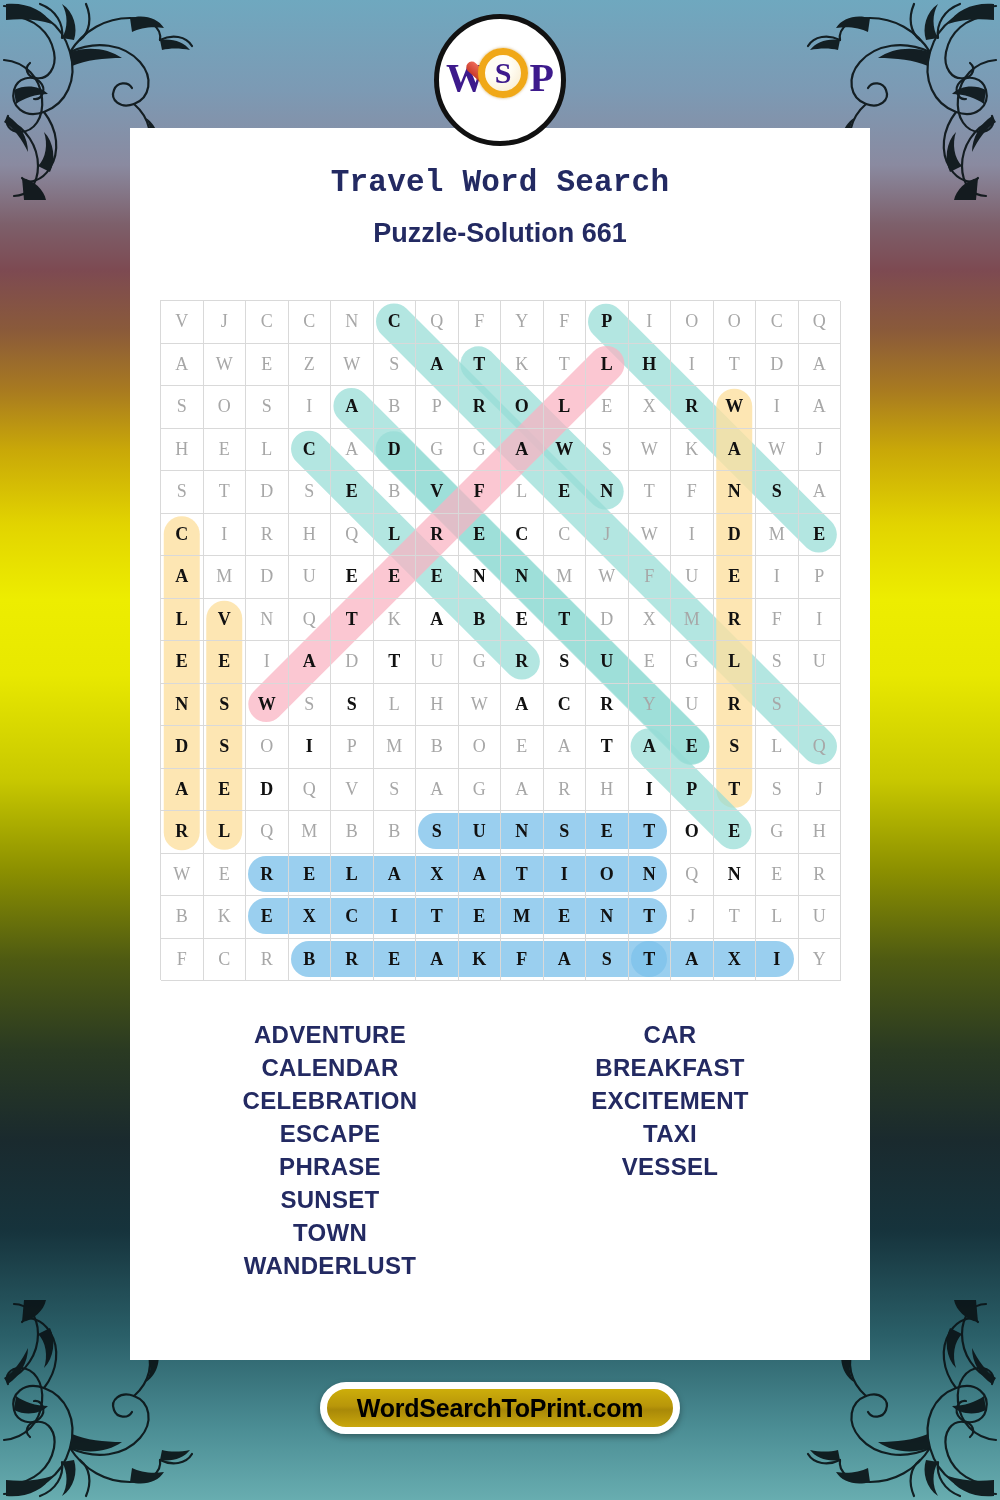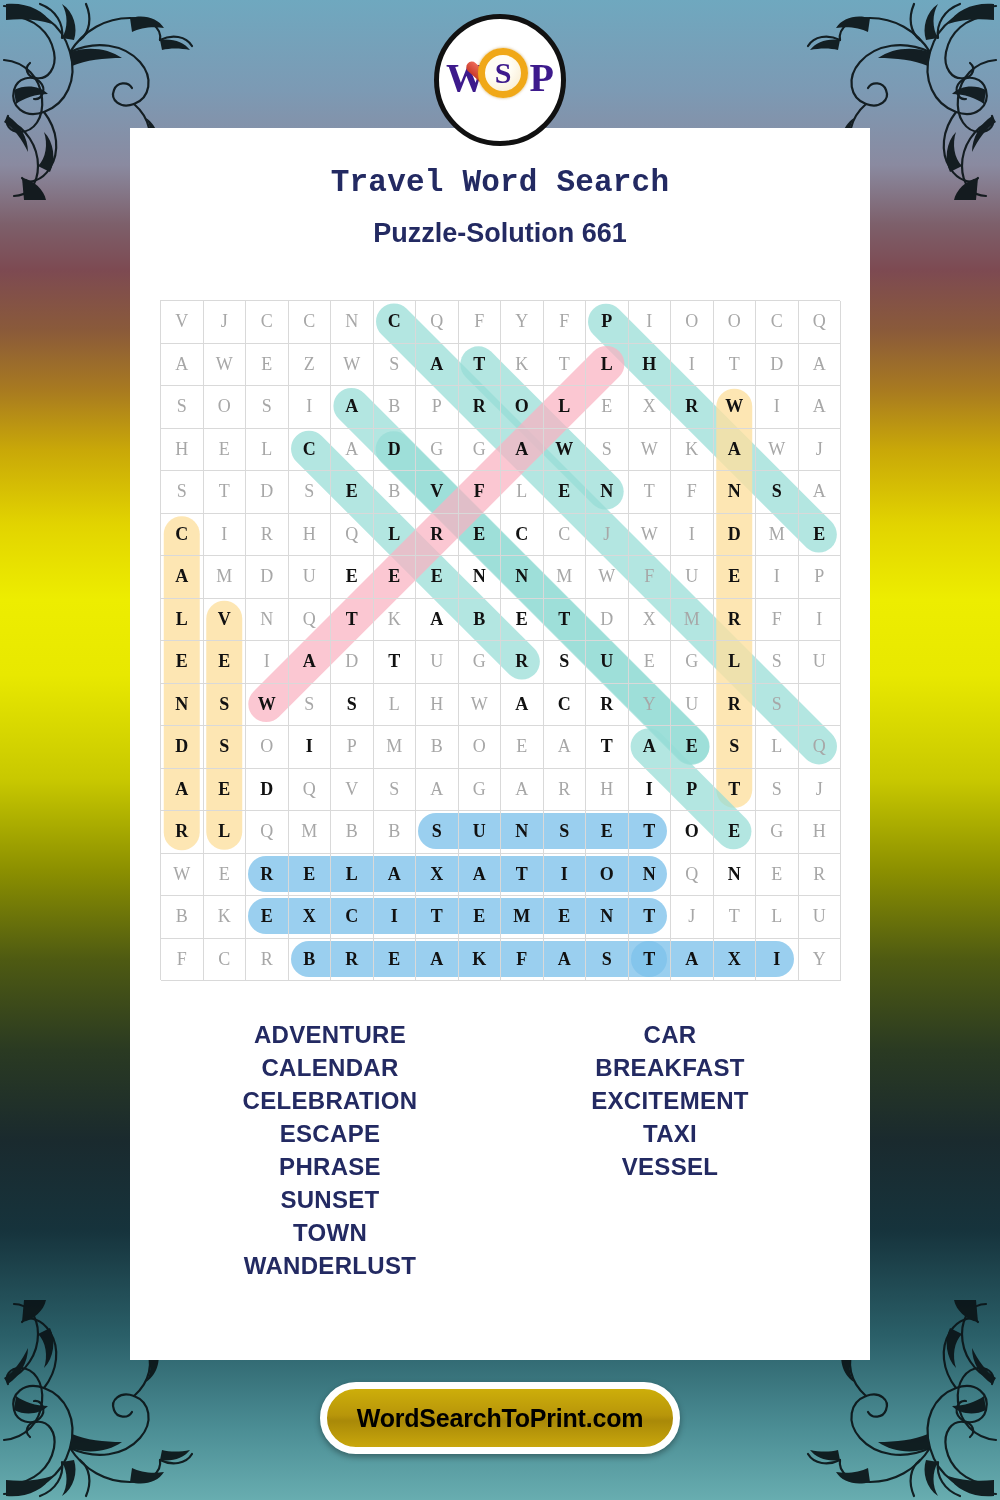--- a/index.html
+++ b/index.html
@@ -158,21 +158,21 @@
     line-height: 33px;
     letter-spacing: .3px;
   }
   .wl-col div { white-space: nowrap; }
 
   
   .footer-btn {
     position: absolute;
     left: 50%; top: 1382px;
     transform: translateX(-50%);
-    width: 360px; height: 72px;
+    width: 360px; height: 52px;
     border-radius: 36px;
     background: linear-gradient(to bottom, #cdae0a 0%, #b8960a 45%, #a98908 55%, #c9a70c 100%);
     border: 7px solid #ffffff;
     box-shadow: 0 3px 6px rgba(0,0,0,.35);
     display: flex; align-items: center; justify-content: center;
     z-index: 6;
   }
   .footer-btn span {
     font-size: 25px; font-weight: bold; color: #000000;
     letter-spacing: -.2px;

